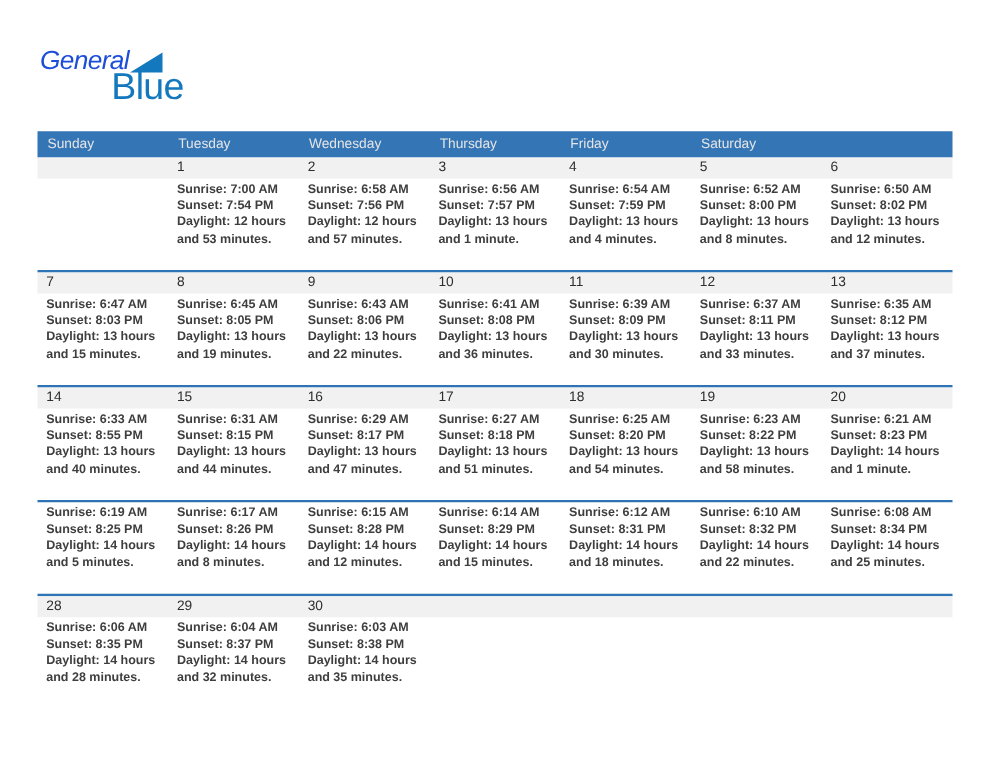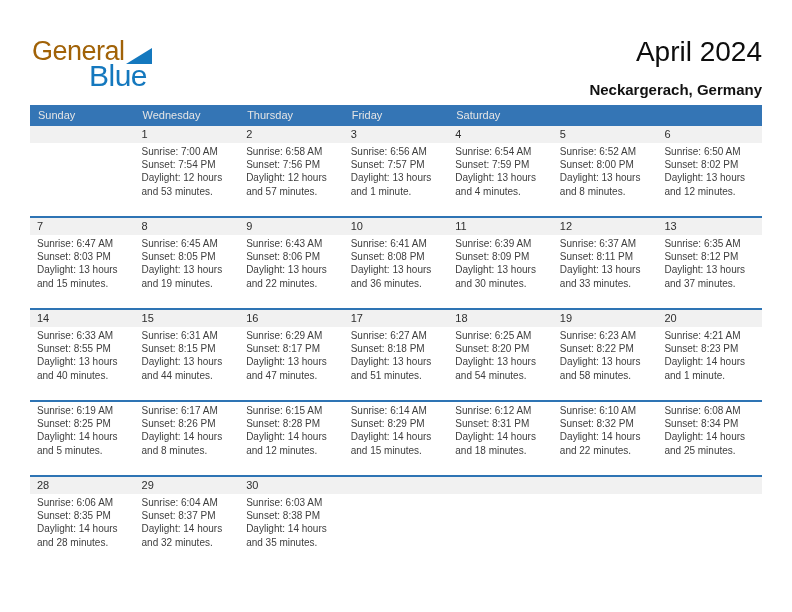--- a/index.html
+++ b/index.html
@@ -15,21 +15,21 @@
     position:relative;
     width:792px;height:612px;
     background:#fff;
     overflow:hidden;
     font-family:"Liberation Sans","DejaVu Sans",sans-serif;
   }
 
   
   .logo{position:absolute;left:32px;top:38px;line-height:1;}
   .logo-top{display:flex;align-items:flex-end;}
-  .logo-general{font-size:27px;color:#a16207;letter-spacing:-0.5px;}
+  .logo-general{font-size:21px;color:#1d4ed8;letter-spacing:-0.5px;font-style:italic;}
   .logo-triangle{
     display:inline-block;width:0;height:0;
     border-bottom:16px solid var(--logo-blue);
     border-left:26px solid transparent;
     margin-left:1px;margin-bottom:1px;
   }
   .logo-blue{font-size:30px;color:var(--logo-blue);letter-spacing:-0.5px;margin-left:57px;margin-top:-4px;}
 
   
   .titles{position:absolute;right:30px;top:36px;text-align:right;}
@@ -45,44 +45,41 @@
   .cal-header-cell{font-size:11px;padding:4px 0 5px 8px;}
 
   .week-row{border-top:2px solid var(--separator);}
   .week-row:first-child{border-top:none;}
   .num-band{
     display:grid;grid-template-columns:repeat(7,1fr);
     background:var(--band-bg);
   }
   .num-cell{font-size:11px;color:#2e2e2e;padding:2px 0 2px 7px;min-height:13px;}
   .detail-band{display:grid;grid-template-columns:repeat(7,1fr);background:#fff;}
-  .detail-cell{padding:2px 4px 16px 7px;min-height:55px;}
+  .detail-cell{padding:2px 4px 16px 7px;min-height:55px;font-weight:bold;}
   .detail-line{font-size:10px;line-height:13.2px;color:var(--detail-ink);white-space:nowrap;}
 </style>
 </head>
 <body>
 
 <div class="page">
 
   <div class="logo">
     <div class="logo-top">
       <span class="logo-general">General</span>
       <span class="logo-triangle"></span>
     </div>
     <div class="logo-blue">Blue</div>
   </div>
 
-  <div class="titles">
-    <div class="month-title">April 2024</div>
-    <div class="location">Neckargerach, Germany</div>
-  </div>
 
   <div class="calendar">
     <div class="cal-header">
       <div class="cal-header-cell">Sunday</div>
+      <div class="cal-header-cell">Tuesday</div>
       <div class="cal-header-cell">Wednesday</div>
       <div class="cal-header-cell">Thursday</div>
       <div class="cal-header-cell">Friday</div>
       <div class="cal-header-cell">Saturday</div>
     </div>
     <div id="weeks">
         <div class="week-row">
           <div class="num-band">
             <div class="num-cell"></div>
             <div class="num-cell">1</div>
@@ -228,21 +225,21 @@
               <div class="detail-line">Daylight: 13 hours</div>
               <div class="detail-line">and 54 minutes.</div>
             </div>
             <div class="detail-cell">
               <div class="detail-line">Sunrise: 6:23 AM</div>
               <div class="detail-line">Sunset: 8:22 PM</div>
               <div class="detail-line">Daylight: 13 hours</div>
               <div class="detail-line">and 58 minutes.</div>
             </div>
             <div class="detail-cell">
-              <div class="detail-line">Sunrise: 4:21 AM</div>
+              <div class="detail-line">Sunrise: 6:21 AM</div>
               <div class="detail-line">Sunset: 8:23 PM</div>
               <div class="detail-line">Daylight: 14 hours</div>
               <div class="detail-line">and 1 minute.</div>
             </div>
           </div>
         </div>
         <div class="week-row">
           <div class="detail-band">
             <div class="detail-cell">
               <div class="detail-line">Sunrise: 6:19 AM</div>

